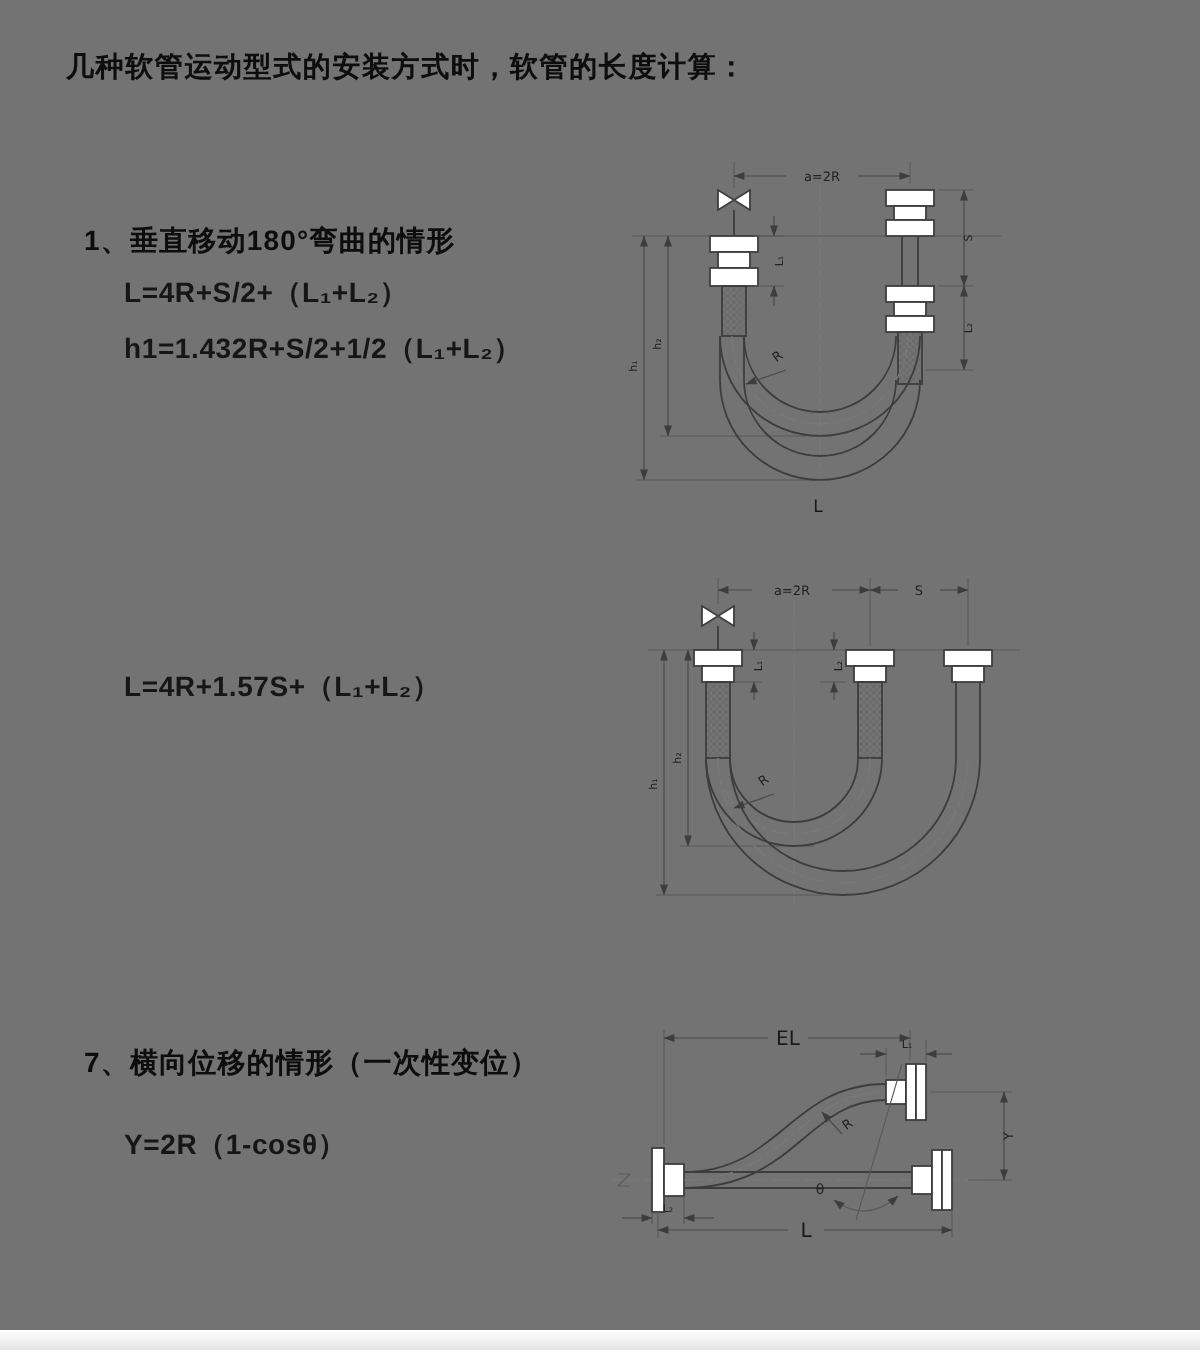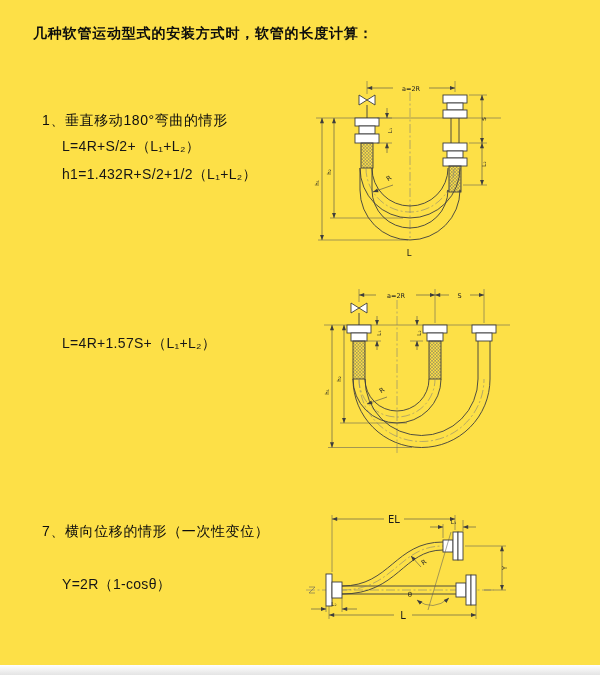--- a/index.html
+++ b/index.html
@@ -1,20 +1,20 @@
 <!DOCTYPE html>
 <html><head>
 <meta charset="utf-8">
 <style>
   html,body{margin:0;padding:0;background:#fff;}
-  .page{position:relative;width:600px;height:675px;background:#fde047;overflow:hidden;
+  .page{position:relative;width:600px;height:675px;background:#737373;overflow:hidden;
         font-family:"Liberation Sans","DejaVu Sans",sans-serif;color:#111;}
   .title{position:absolute;left:33px;top:25px;font-size:14px;font-weight:700;letter-spacing:0.8px;color:#0d0d0d;}
-  .heading{position:absolute;left:42px;font-size:14px;font-weight:400;letter-spacing:0.6px;color:#0d0d0d;}
-  .formula{position:absolute;left:62px;font-size:14px;font-weight:400;letter-spacing:0.3px;color:#161616;}
+  .heading{position:absolute;left:42px;font-size:14px;font-weight:700;letter-spacing:0.6px;color:#0d0d0d;}
+  .formula{position:absolute;left:62px;font-size:14px;font-weight:700;letter-spacing:0.3px;color:#161616;}
   svg.diag{position:absolute;}
   .ln{stroke:#3d3d3d;stroke-width:0.9;fill:none;}
   .thin{stroke:#5a5a5a;stroke-width:0.55;fill:none;}
   .dim{stroke:#4a4a4a;stroke-width:0.6;fill:none;}
   .cl{stroke:#7a7a7a;stroke-width:0.55;fill:none;stroke-dasharray:9 2.5 2 2.5;}
   .fit{fill:#ffffff;stroke:#3d3d3d;stroke-width:0.9;}
   .braid{fill:url(#braidpat);stroke:#3d3d3d;stroke-width:0.9;}
   text.dl{font-family:"DejaVu Sans",sans-serif;font-size:6.5px;fill:#222;}
   text.dls{font-family:"DejaVu Sans",sans-serif;font-size:5.5px;fill:#222;}
   text.dlb{font-family:"DejaVu Sans",sans-serif;font-size:10px;fill:#1a1a1a;}
@@ -198,21 +198,21 @@
       <path class="cl" d="M47,103 A62.5,62.5 0 0 0 172,103"></path>
     </g>
 
     <g>
       <text class="dl" x="71" y="116" transform="rotate(-35 71 116)" text-anchor="middle">R</text>
       <line class="dim" x1="75" y1="121" x2="55" y2="128" marker-end="url(#ar)"></line>
     </g>
   </svg>
 
   <div class="heading" style="top:523px">7、横向位移的情形（一次性变位）</div>
-  <div class="formula" style="top:576px">Y=2R（1-cosθ）</div>
+  <div class="formula" style="top:564px">Y=2R（1-cosθ）</div>
 
   <svg class="diag" style="left:298px;top:506px" width="228" height="120" viewBox="0 0 228 120">
     <line class="cl" x1="8" y1="84" x2="196" y2="84"></line>
     <path class="thin" d="M11,81 L17,81 L11,87 L17,87"></path>
 
     <g>
       <rect class="fit" x="28" y="68" width="6" height="32"></rect>
       <rect class="fit" x="34" y="76" width="10" height="16"></rect>
     </g>
 

